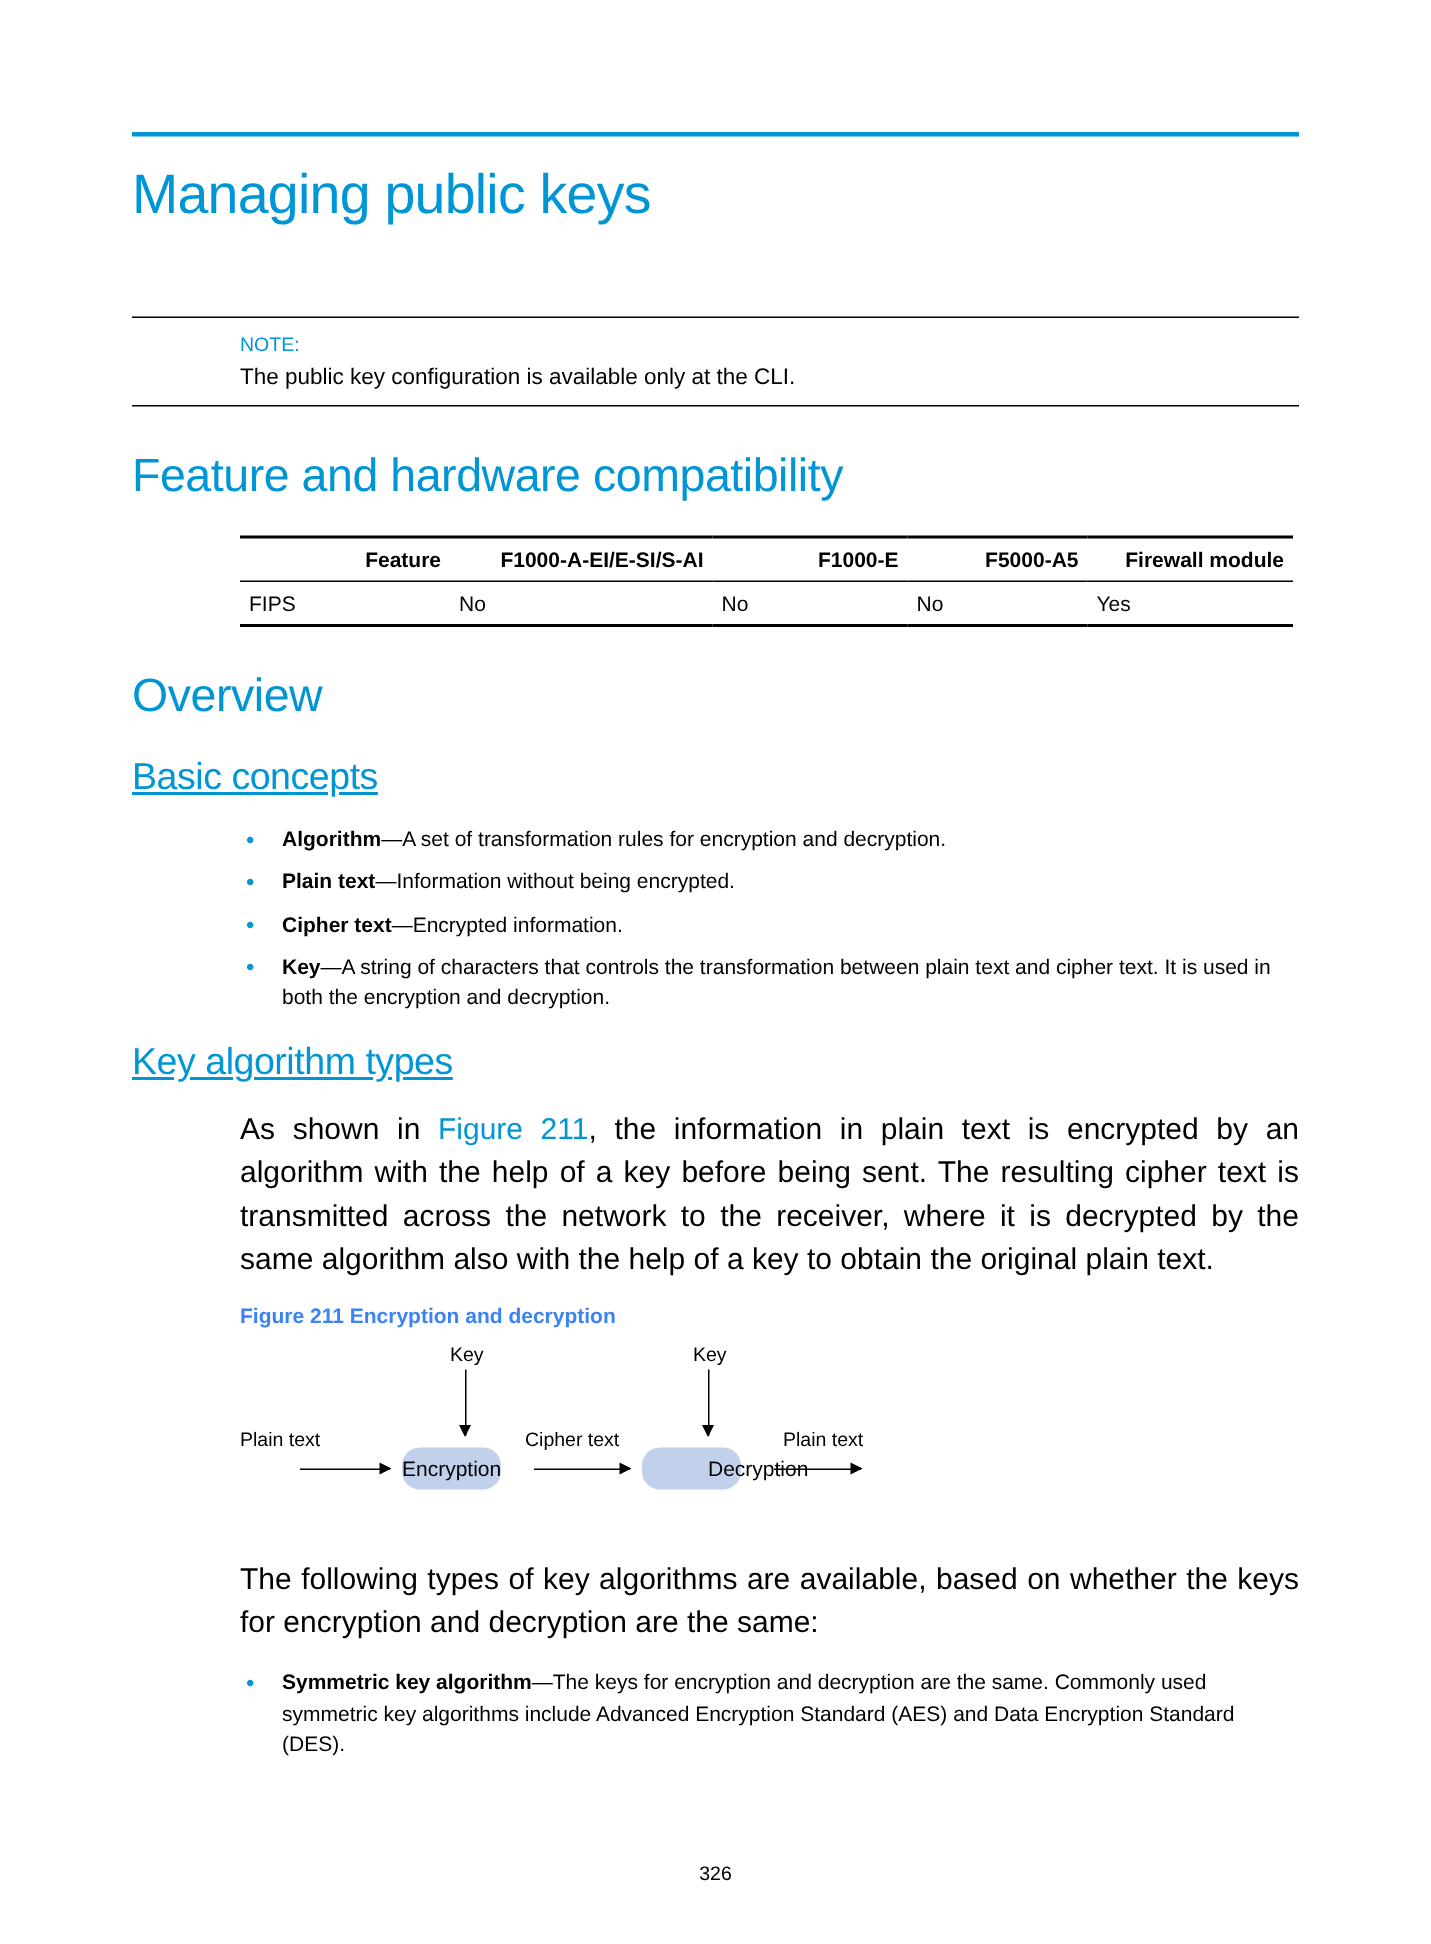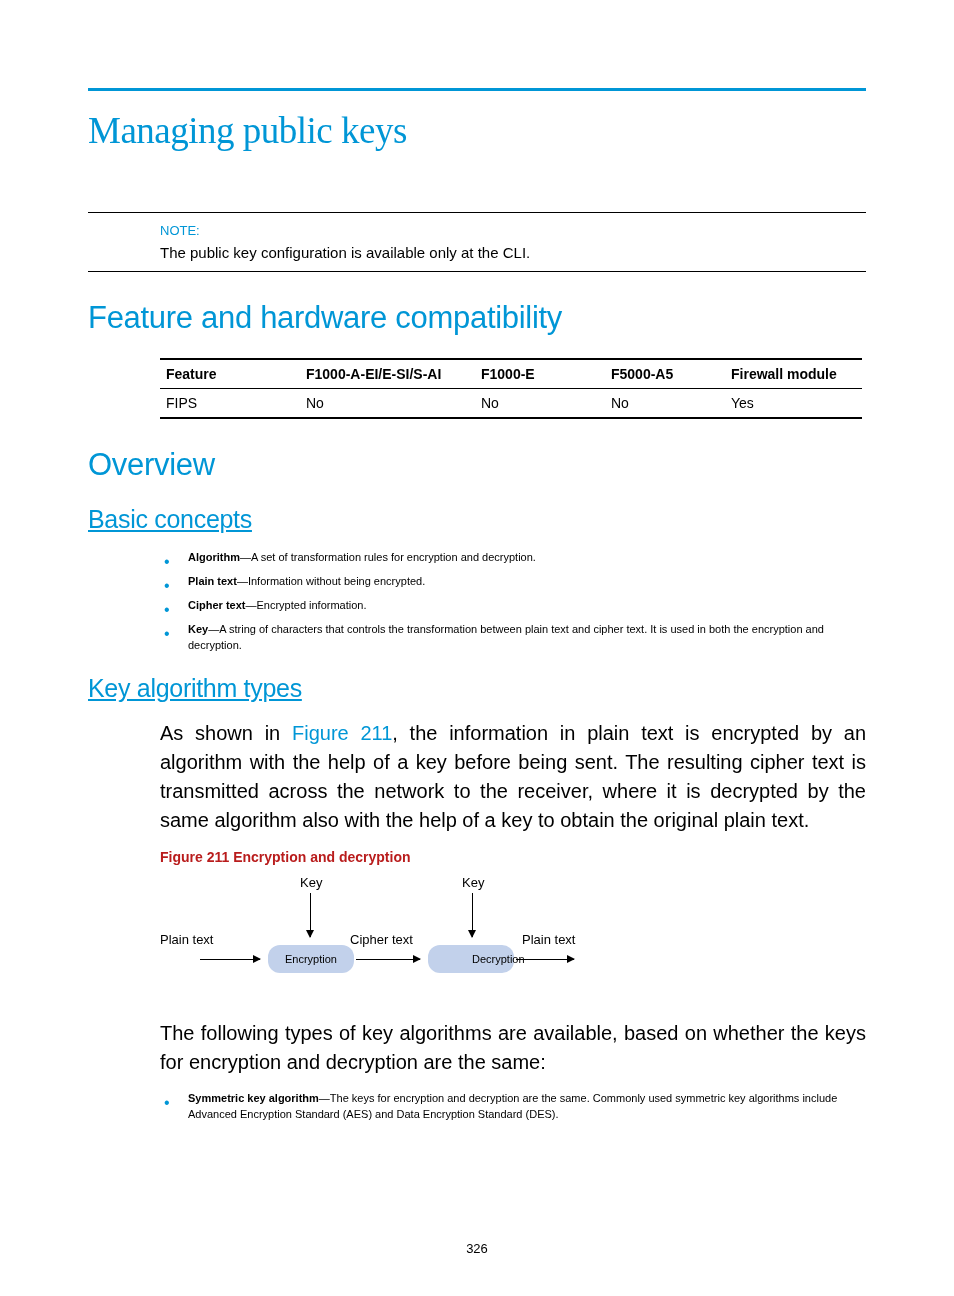--- a/index.html
+++ b/index.html
@@ -10,21 +10,21 @@
     font-family: Arial, Helvetica, sans-serif;
     color: #000;
     position: relative;
     padding: 88px 88px 0 88px;
   }
   .top-rule {
     border-top: 3px solid #0096d6;
     margin-bottom: 18px;
   }
   h1.title {
-    font-family: Liberation Serif, serif;
+    font-family: Liberation Sans, sans-serif;
     font-weight: 400;
     font-size: 37px;
     color: #0096d6;
     letter-spacing: -0.5px;
     margin-bottom: 60px;
   }
   .note-box {
     border-top: 1px solid #000;
     border-bottom: 1px solid #000;
     padding: 10px 0 10px 72px;
@@ -65,36 +65,36 @@
     margin-bottom: 28px;
   }
   table.compat thead tr {
     border-top: 2px solid #000;
     border-bottom: 1px solid #000;
   }
   table.compat tbody tr {
     border-bottom: 2px solid #000;
   }
   table.compat th {
-    text-align: left;
+    text-align: right;
     font-weight: 700;
     padding: 6px 6px;
   }
   table.compat td {
     padding: 6px 6px;
   }
   ul.bullets {
     list-style: none;
     margin-left: 72px;
     margin-bottom: 20px;
   }
   ul.bullets li {
     position: relative;
     padding-left: 28px;
-    font-size: 11px;
+    font-size: 14px;
     line-height: 1.45;
     margin-bottom: 8px;
   }
   ul.bullets li::before {
     content: "•";
     color: #0096d6;
     position: absolute;
     left: 4px;
     top: 0;
     font-size: 16px;
@@ -103,43 +103,43 @@
   p.body {
     margin-left: 72px;
     font-size: 20px;
     line-height: 1.45;
     text-align: justify;
     margin-bottom: 14px;
   }
   .figref { color: #0096d6; }
   .fig-caption {
     margin-left: 72px;
-    color: #b91c1c;
+    color: #3b82f6;
     font-weight: 700;
     font-size: 14px;
     margin-bottom: 10px;
   }
   .diagram {
     margin-left: 72px;
     position: relative;
     width: 500px;
     height: 120px;
     margin-bottom: 24px;
     font-size: 13px;
   }
   .d-label { position: absolute; white-space: nowrap; }
   .d-box {
     position: absolute;
     background: #c2d1eb;
     border-radius: 12px;
     text-align: center;
     line-height: 28px;
     height: 28px;
-    width: 86px;
-    font-size: 11px;
+    width: 66px;
+    font-size: 14px;
   }
   .arrow-h {
     position: absolute;
     height: 0;
     border-top: 1.5px solid #000;
   }
   .arrow-h::after {
     content: "";
     position: absolute;
     right: -1px;

